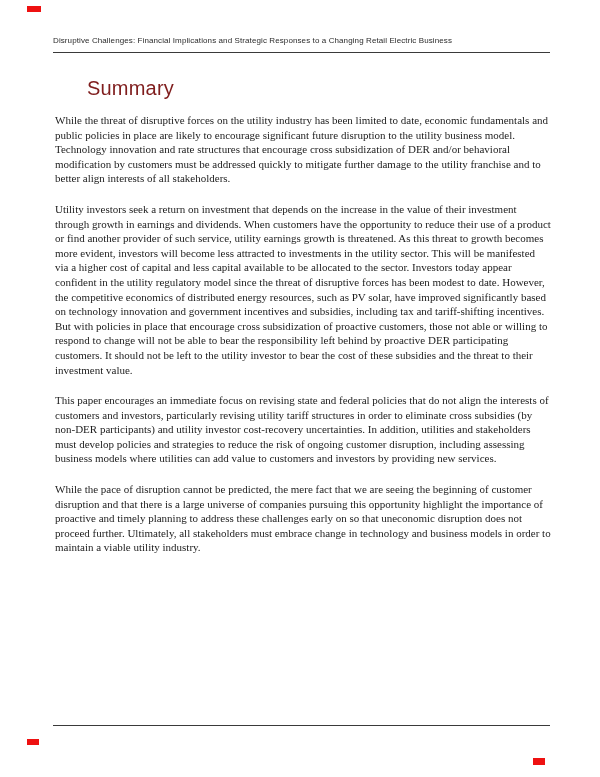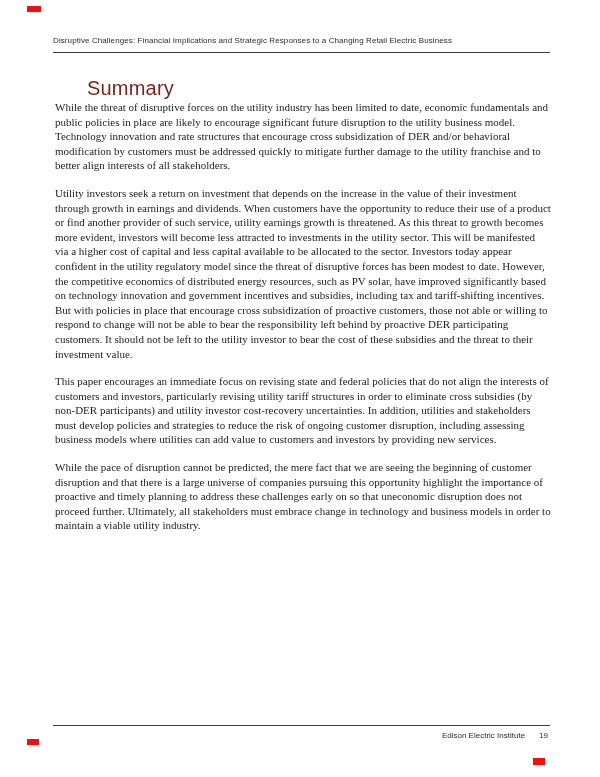--- a/index.html
+++ b/index.html
@@ -50,21 +50,21 @@
     top: 97px;
     left: 55px;
     width: 496px;
     font-family: "Liberation Serif", serif;
     font-size: 11px;
     line-height: 14.6px;
     color: #1c1c1c;
     text-align: left;
   }
   .body-text p {
-    margin: 3px 0 13px 0;
+    margin: 16px 0 13px 0;
   }
   .footer-rule {
     position: absolute;
     top: 725px;
     left: 53px;
     width: 497px;
     height: 0;
     border-top: 1px solid #3a3a3a;
   }
   .footer {
@@ -103,21 +103,17 @@
 
   <div class="body-text">
     <p>While the threat of disruptive forces on the utility industry has been limited to date, economic fundamentals and public policies in place are likely to encourage significant future disruption to the utility business model. Technology innovation and rate structures that encourage cross subsidization of DER and/or behavioral modification by customers must be addressed quickly to mitigate further damage to the utility franchise and to better align interests of all stakeholders.</p>
     <p>Utility investors seek a return on investment that depends on the increase in the value of their investment through growth in earnings and dividends. When customers have the opportunity to reduce their use of a product or find another provider of such service, utility earnings growth is threatened. As this threat to growth becomes more evident, investors will become less attracted to investments in the utility sector. This will be manifested via a higher cost of capital and less capital available to be allocated to the sector. Investors today appear confident in the utility regulatory model since the threat of disruptive forces has been modest to date. However, the competitive economics of distributed energy resources, such as PV solar, have improved significantly based on technology innovation and government incentives and subsidies, including tax and tariff-shifting incentives. But with policies in place that encourage cross subsidization of proactive customers, those not able or willing to respond to change will not be able to bear the responsibility left behind by proactive DER participating customers. It should not be left to the utility investor to bear the cost of these subsidies and the threat to their investment value.</p>
     <p>This paper encourages an immediate focus on revising state and federal policies that do not align the interests of customers and investors, particularly revising utility tariff structures in order to eliminate cross subsidies (by non-DER participants) and utility investor cost-recovery uncertainties. In addition, utilities and stakeholders must develop policies and strategies to reduce the risk of ongoing customer disruption, including assessing business models where utilities can add value to customers and investors by providing new services.</p>
     <p>While the pace of disruption cannot be predicted, the mere fact that we are seeing the beginning of customer disruption and that there is a large universe of companies pursuing this opportunity highlight the importance of proactive and timely planning to address these challenges early on so that uneconomic disruption does not proceed further. Ultimately, all stakeholders must embrace change in technology and business models in order to maintain a viable utility industry.</p>
   </div>
 
   <div class="footer-rule"></div>
 
-  <div class="footer">
-    <span>Edison Electric Institute</span>
-    <span>19</span>
-  </div>
 
   <span class="red-mark bl"></span>
   <span class="red-mark br"></span>
 
 </div>
 
 </body></html>

